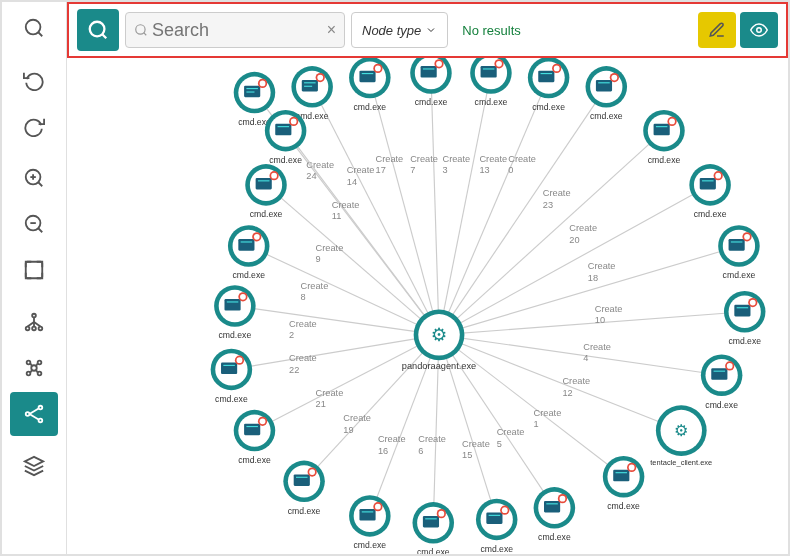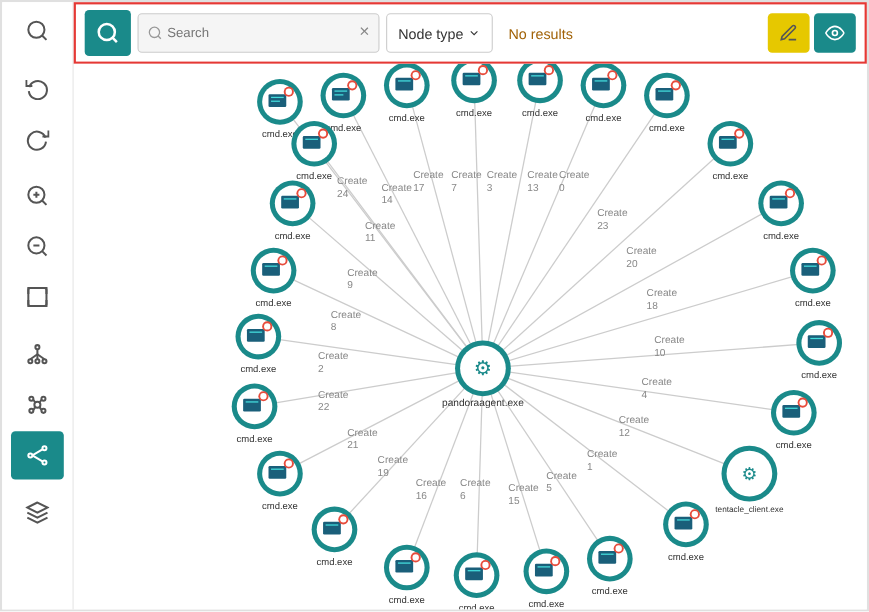--- a/index.html
+++ b/index.html
@@ -17,26 +17,26 @@
     
     .content-area { flex: 1; display: flex; flex-direction: column; }
 
     
     .toolbar { display: flex; align-items: center; padding: 6px 8px; gap: 6px; border: 2px solid #e53935; background: #fff; height: 56px; }
 
     .search-btn { width: 42px; height: 42px; background: #1a8a8a; display: flex; align-items: center; justify-content: center; border-radius: 4px; cursor: pointer; flex-shrink: 0; }
     .search-btn svg { width: 22px; height: 22px; color: white; }
 
     .search-box { display: flex; align-items: center; border: 1px solid #ccc; border-radius: 4px; padding: 0 8px; height: 36px; flex: 1; max-width: 220px; background: #f5f5f5; }
-    .search-box input { border: none; background: transparent; outline: none; font-size: 12px; color: #666; width: 100%; }
+    .search-box input { border: none; background: transparent; outline: none; font-size: 18px; color: #666; width: 100%; }
     .search-box .clear-btn { cursor: pointer; color: #888; font-size: 16px; margin-left: 4px; }
 
-    .filter-btn { display: flex; align-items: center; border: 1px solid #ccc; border-radius: 4px; padding: 6px 10px; height: 36px; cursor: pointer; background: #fff; font-size: 13px; color: #333; gap: 4px; white-space: nowrap; }
-
-    .no-results { font-size: 13px; color: #a16207; padding: 0 8px; }
+    .filter-btn { display: flex; align-items: center; border: 1px solid #ccc; border-radius: 4px; padding: 6px 10px; height: 36px; cursor: pointer; background: #fff; font-size: 13px; color: #333; gap: 4px; white-space: nowrap; font-style: italic; }
+
+    .no-results { font-size: 13px; color: #15803d; padding: 0 8px; }
 
     .toolbar-right { display: flex; gap: 4px; margin-left: auto; }
     .tool-icon-btn { width: 38px; height: 36px; display: flex; align-items: center; justify-content: center; border-radius: 4px; cursor: pointer; }
     .tool-icon-btn.highlight { background: #e6c800; }
     .tool-icon-btn.teal { background: #1a8a8a; }
 
     
     .graph-canvas { flex: 1; position: relative; background: #fff; overflow: hidden; }
     svg.graph-svg { width: 100%; height: 100%; }
     .edge-label { font-size: 8px; fill: #888; }

